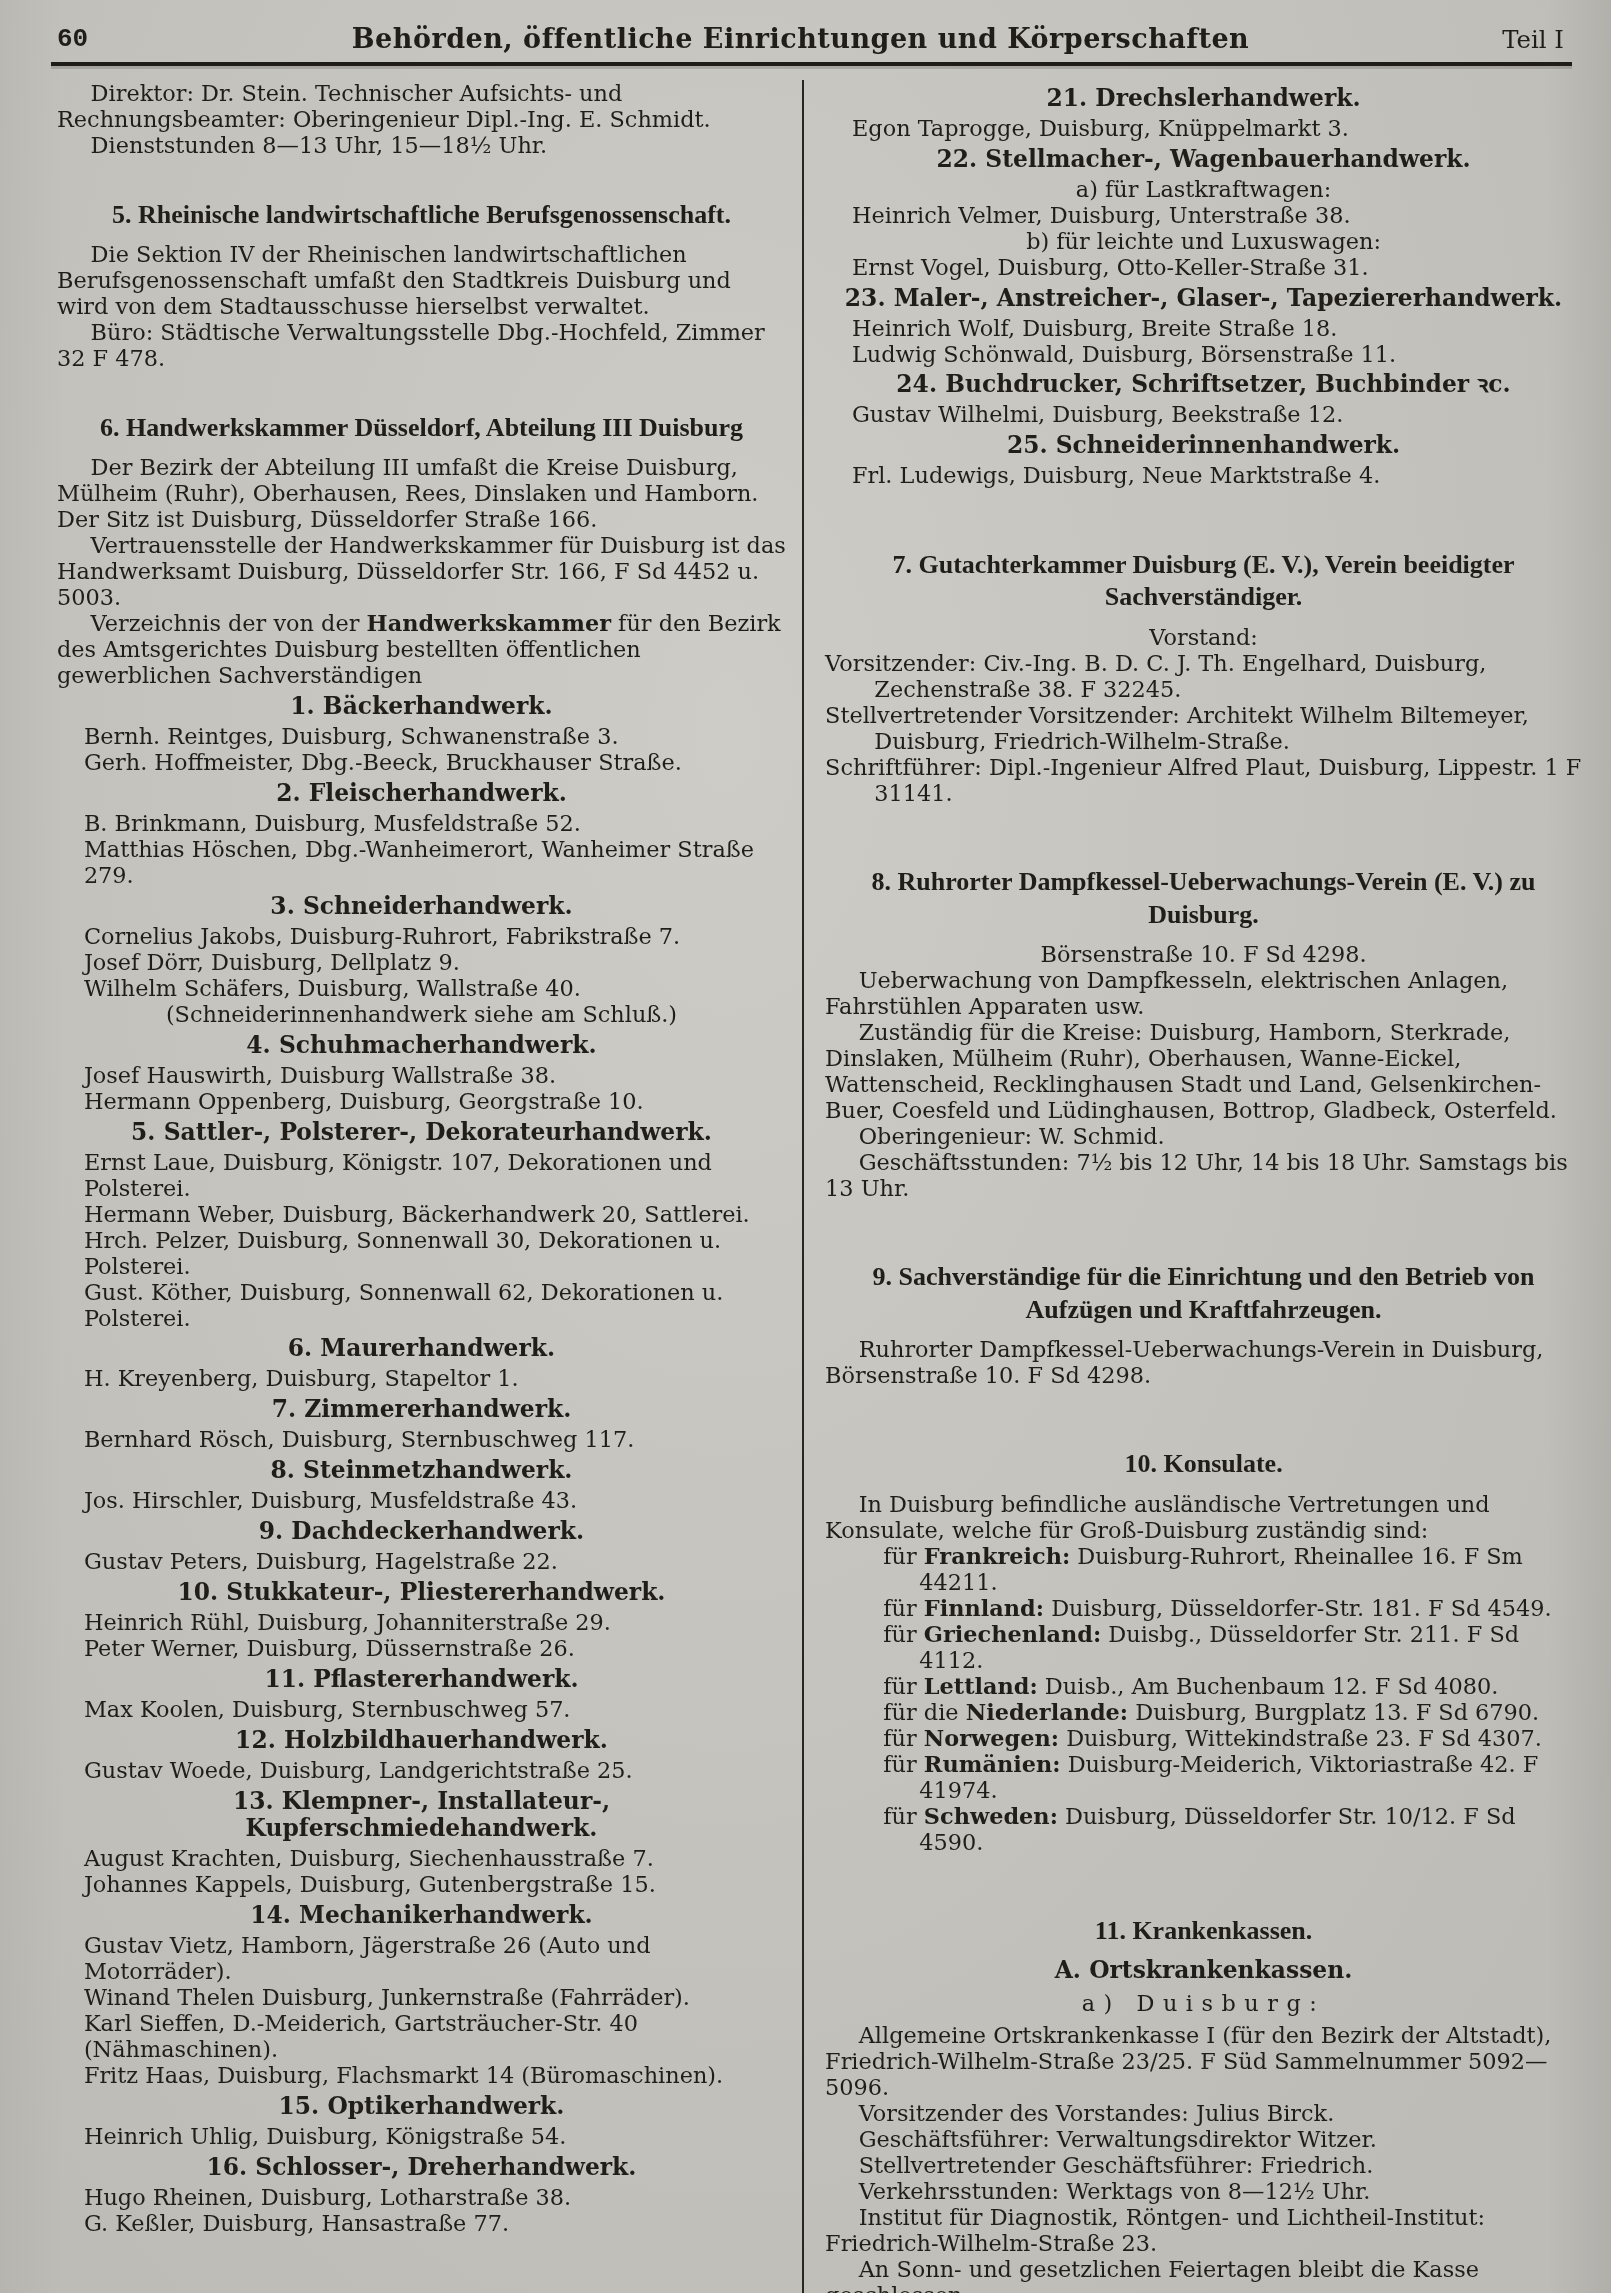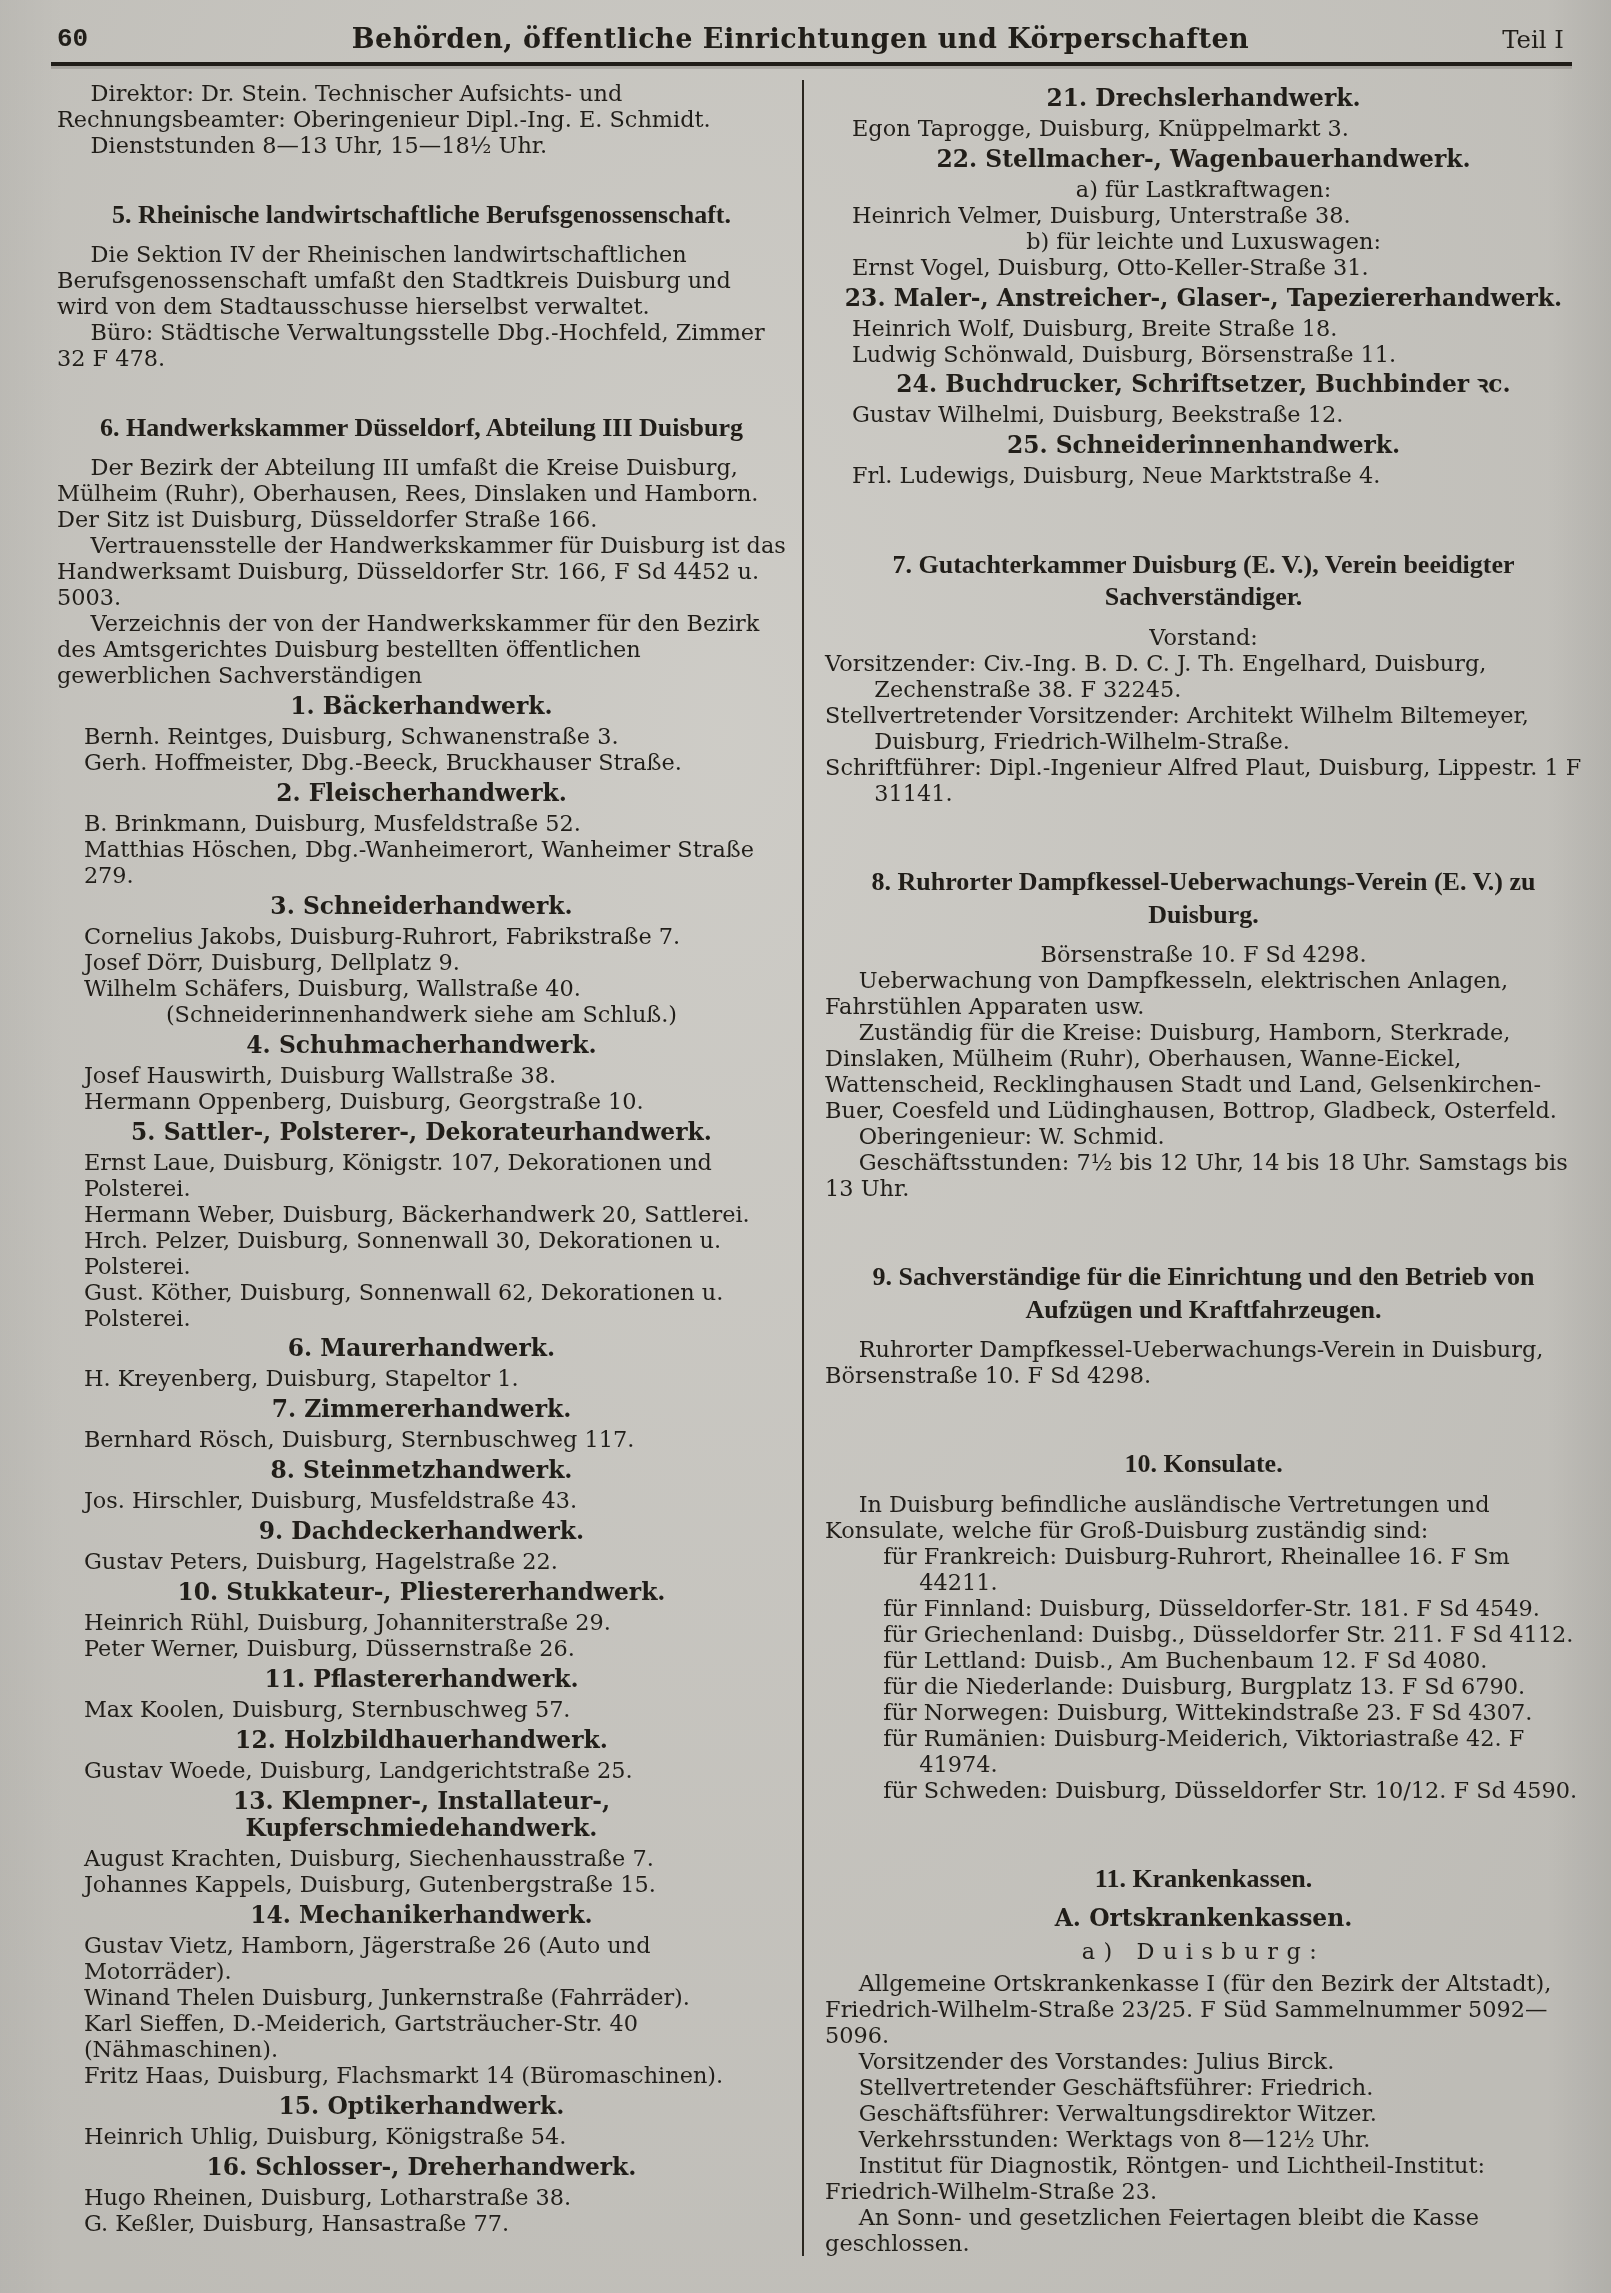--- a/index.html
+++ b/index.html
@@ -26,21 +26,21 @@
   .blk{font-size:22.4px;line-height:1.16;}
   .paragraph{text-indent:1.5em;}
   .entry{padding-left:1.2em;}
   .official{padding-left:2.2em;text-indent:-2.2em;}
   .consulate{margin-left:2.6em;padding-left:1.6em;text-indent:-1.6em;}
   .section-heading{font-weight:bold;text-align:center;font-size:26px;line-height:1.25;margin:21.5px 5.9px 9.8px;font-family:Liberation Serif, serif;}
   .sub-heading{font-weight:bold;text-align:center;font-size:23.4px;margin:4.9px 0 2.9px;}
   .centered{text-align:center;}
   .centered-spaced{text-align:center;letter-spacing:0.38em;margin:5.9px 0;}
   .spacer{height:19.5px;}
-  .b{font-weight:normal;}
+  .b{font-weight:bold;}
 </style>
 </head>
 <body>
 
 <div class="page">
   <div class="header">
     <span class="pagenum">60</span>
     <span class="runtitle">Behörden, öffentliche Einrichtungen und Körperschaften</span>
     <span class="part">Teil I</span>
   </div>
@@ -153,21 +153,21 @@
         <div class="blk consulate"><span>für </span><span class="b">Norwegen:</span><span> Duisburg, Wittekindstraße 23. F Sd 4307.</span></div>
         <div class="blk consulate"><span>für </span><span class="b">Rumänien:</span><span> Duisburg-Meiderich, Viktoriastraße 42.  F 41974.</span></div>
         <div class="blk consulate"><span>für </span><span class="b">Schweden:</span><span> Duisburg, Düsseldorfer Str. 10/12.  F Sd 4590.</span></div>
         <div class="blk spacer"></div>
         <div class="blk spacer"></div>
         <div class="blk section-heading"><span>11. Krankenkassen.</span></div>
         <div class="blk sub-heading"><span>A. Ortskrankenkassen.</span></div>
         <div class="blk centered-spaced"><span>a) Duisburg:</span></div>
         <div class="blk paragraph"><span>Allgemeine Ortskrankenkasse I (für den Bezirk der Altstadt), Friedrich-Wilhelm-Straße 23/25.  F Süd Sammelnummer 5092—5096.</span></div>
         <div class="blk paragraph"><span>Vorsitzender des Vorstandes: Julius Birck.</span></div>
+        <div class="blk paragraph"><span>Geschäftsführer: Verwaltungsdirektor Witzer.</span></div>
         <div class="blk paragraph"><span>Stellvertretender Geschäftsführer: Friedrich.</span></div>
-        <div class="blk paragraph"><span>Geschäftsführer: Verwaltungsdirektor Witzer.</span></div>
         <div class="blk paragraph"><span>Verkehrsstunden: Werktags von 8—12½ Uhr.</span></div>
         <div class="blk paragraph"><span>Institut für Diagnostik, Röntgen- und Lichtheil-Institut: Friedrich-Wilhelm-Straße 23.</span></div>
         <div class="blk paragraph"><span>An Sonn- und gesetzlichen Feiertagen bleibt die Kasse geschlossen.</span></div>
       </div>
   </div>
 </div>
 
 
 </body></html>

